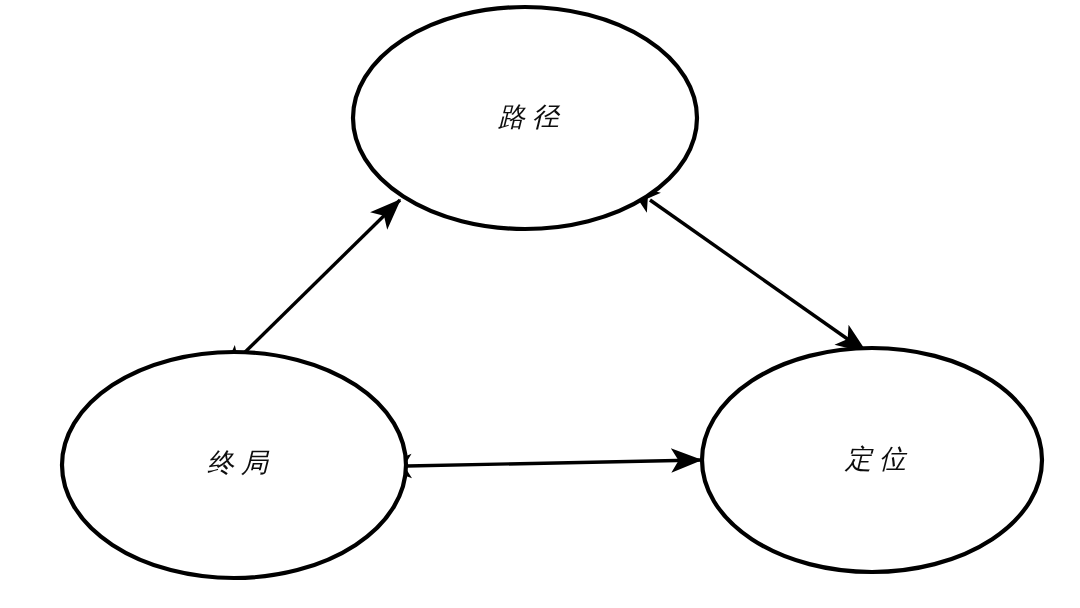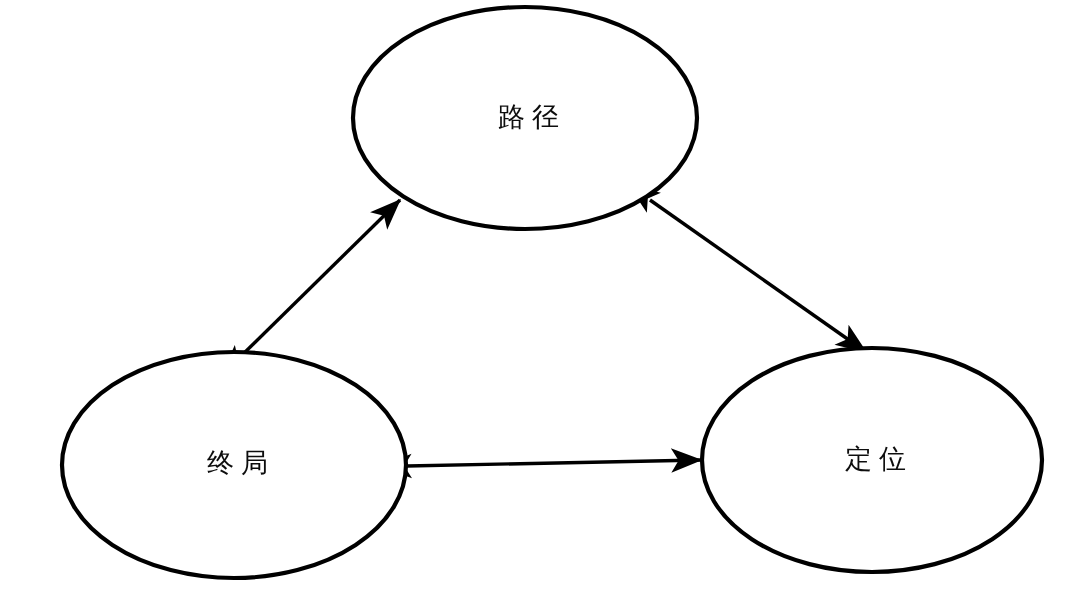--- a/index.html
+++ b/index.html
@@ -10,20 +10,21 @@
   }
   body {
     font-family: "Liberation Serif", "DejaVu Serif", serif;
   }
   #canvas {
     position: relative;
     width: 1080px;
     height: 608px;
     background: #ffffff;
     overflow: hidden;
+    font-style: italic;
   }
   #diagram-svg {
     position: absolute;
     top: 0;
     left: 0;
     width: 1080px;
     height: 608px;
     display: block;
   }
   .node-ellipse {

